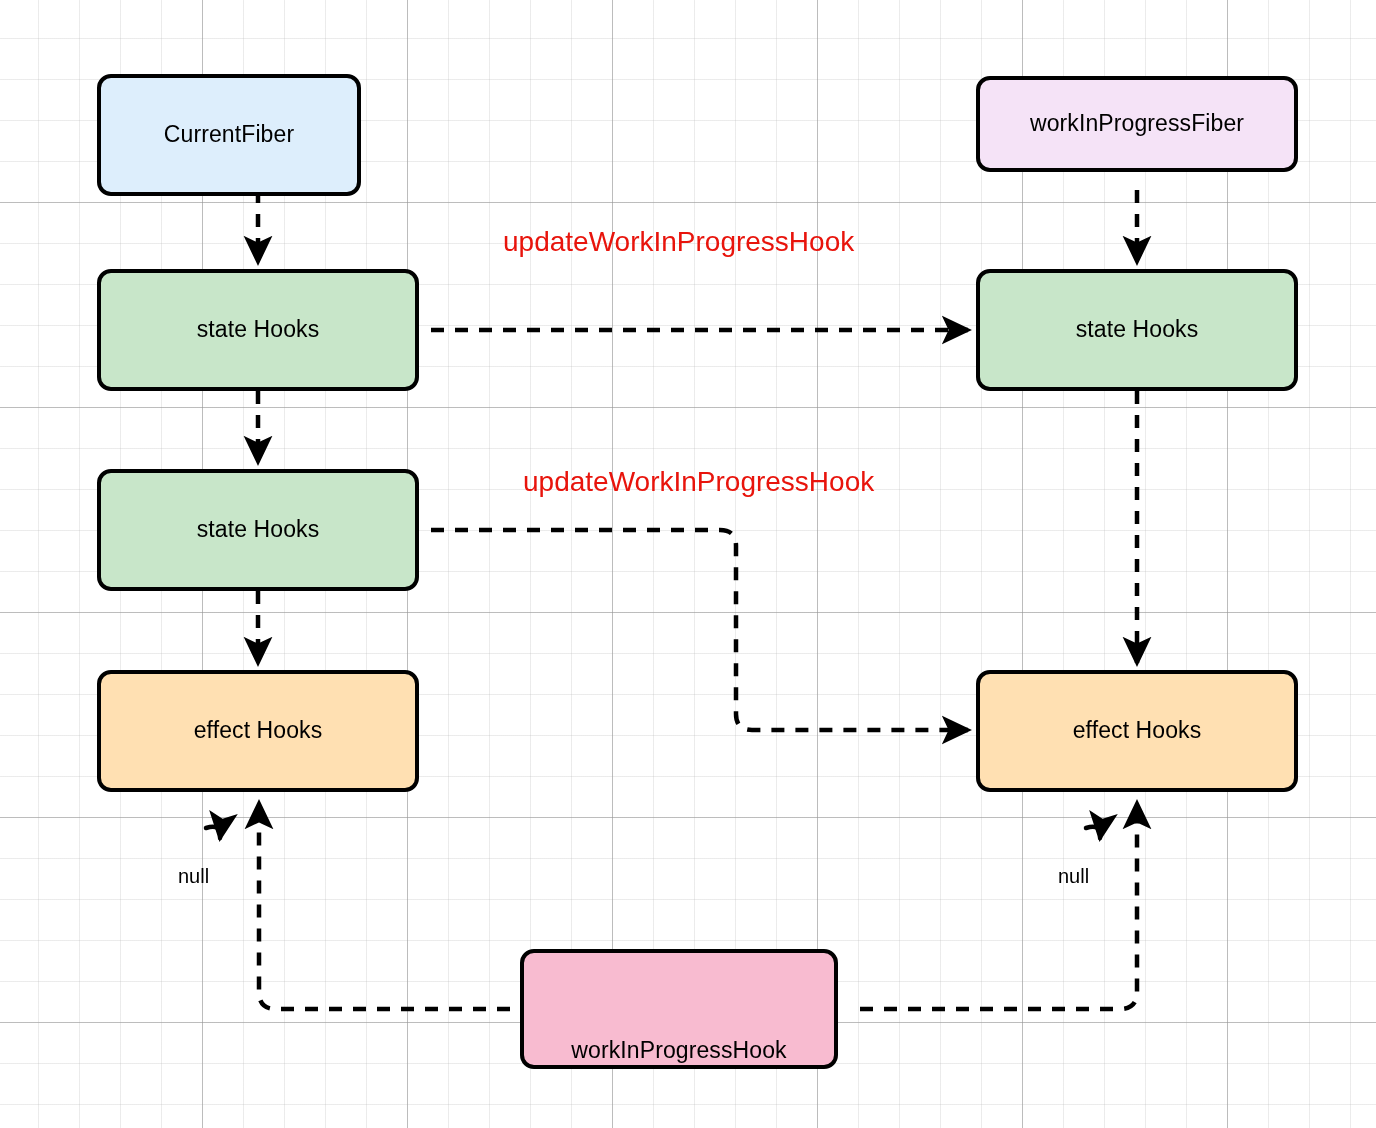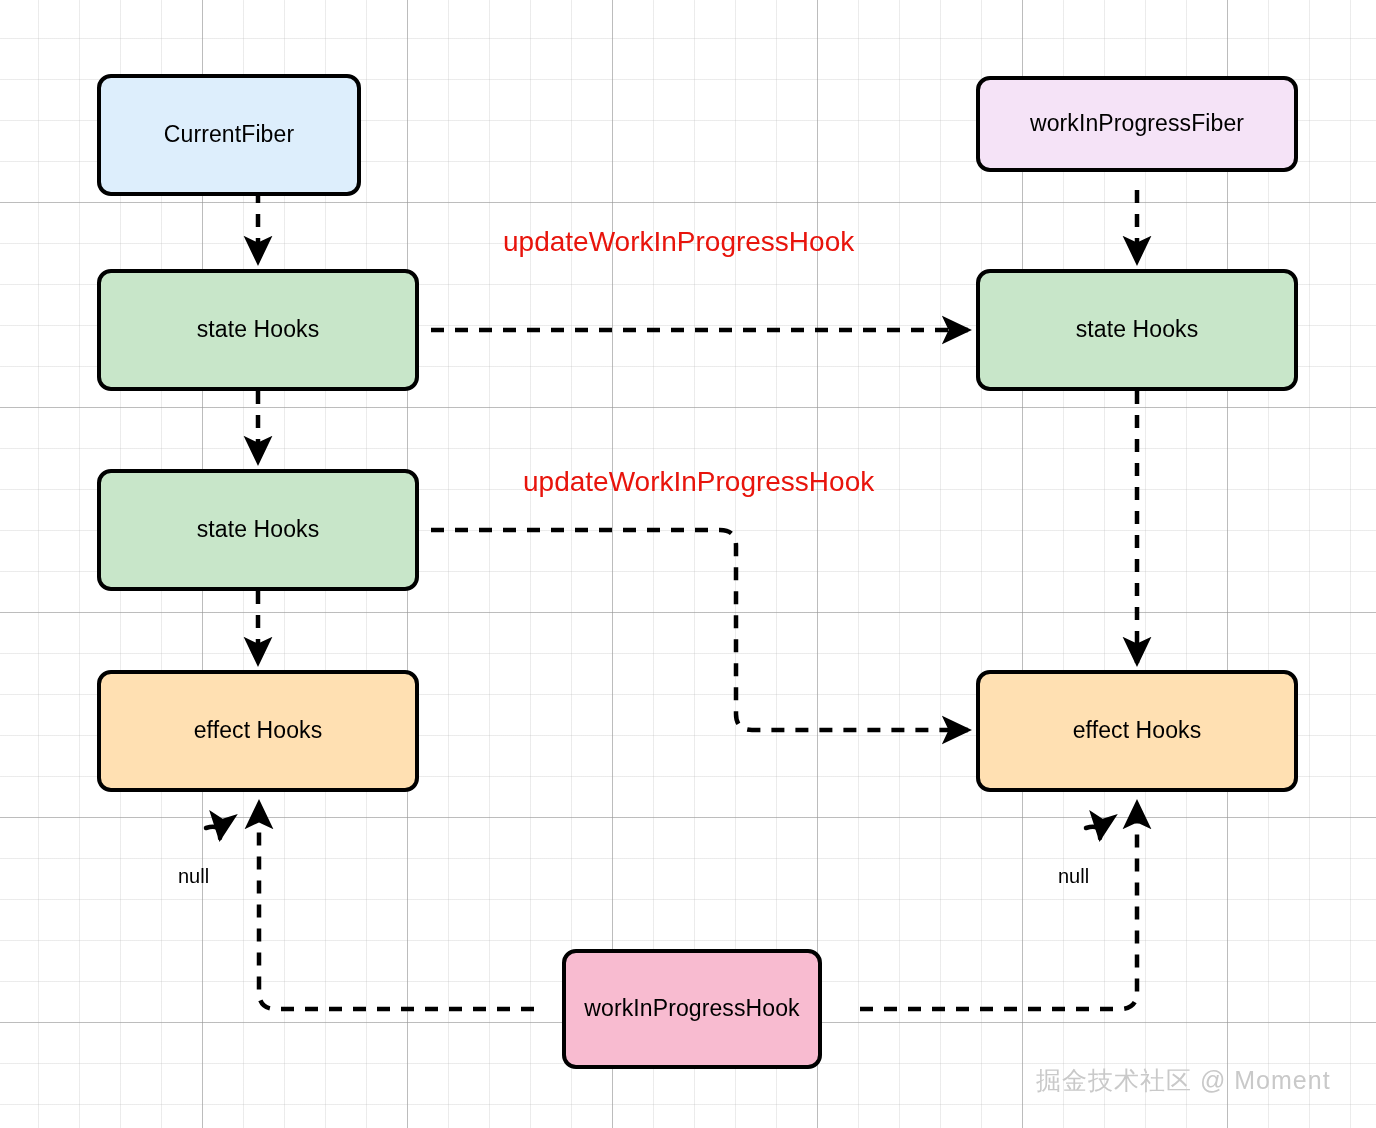--- a/index.html
+++ b/index.html
@@ -132,27 +132,26 @@
   </div>
 
   <div class="node" style="left:976px; top:269px; width:322px; height:122px; background:#c8e6c9;">
     <span>state Hooks</span>
   </div>
 
   <div class="node" style="left:976px; top:670px; width:322px; height:122px; background:#ffe0b2;">
     <span>effect Hooks</span>
   </div>
 
-  <div class="node" style="left:562px; top:949px; width:260px; height:120px; background:#f8bbd0;">
+  <div class="node" style="left:520px; top:949px; width:318px; height:120px; background:#f8bbd0;align-items:flex-end;">
     <span>workInProgressHook</span>
   </div>
 
   <div class="edge-label" style="left:503px; top:228px;">updateWorkInProgressHook</div>
 
   <div class="edge-label" style="left:523px; top:468px;">updateWorkInProgressHook</div>
 
   <div class="null-label" style="left:178px; top:866px;">null</div>
 
   <div class="null-label" style="left:1058px; top:866px;">null</div>
 
-  <div class="watermark" style="left:1036px; top:1068px;">掘金技术社区 @ Moment</div>
 
 </div>
 
 </body></html>

